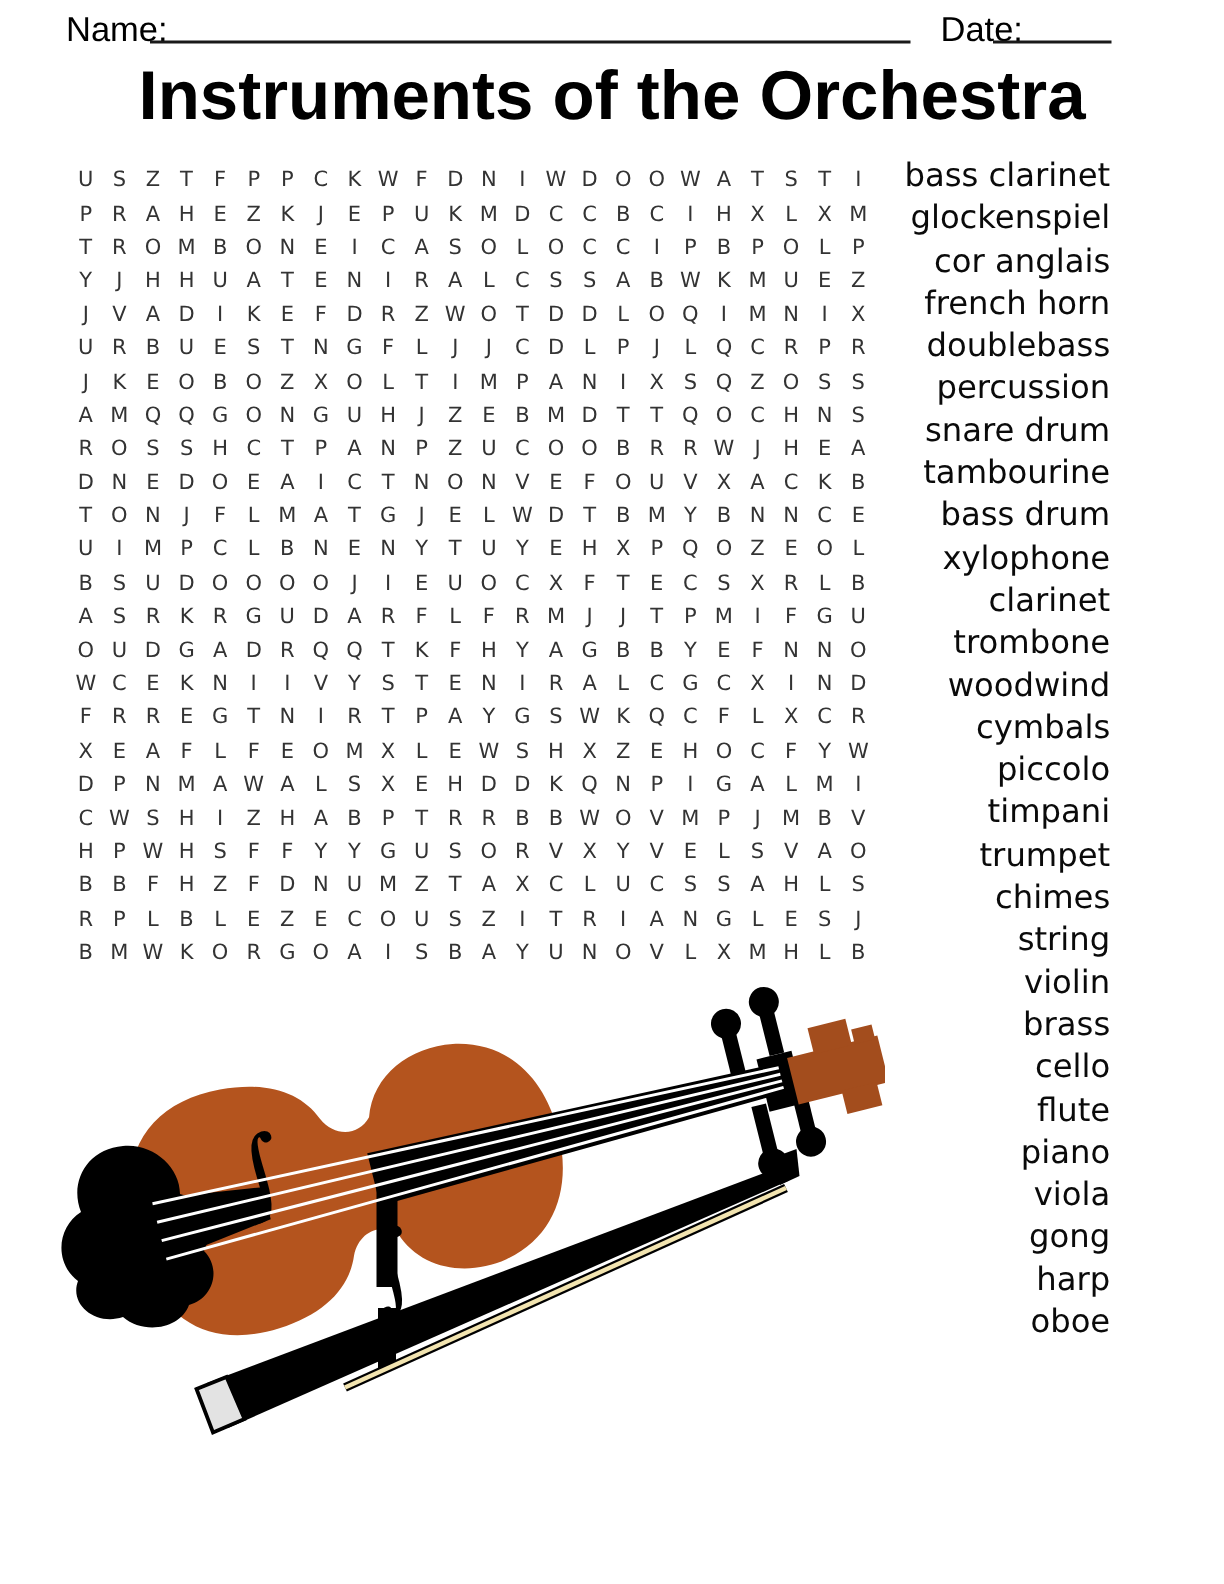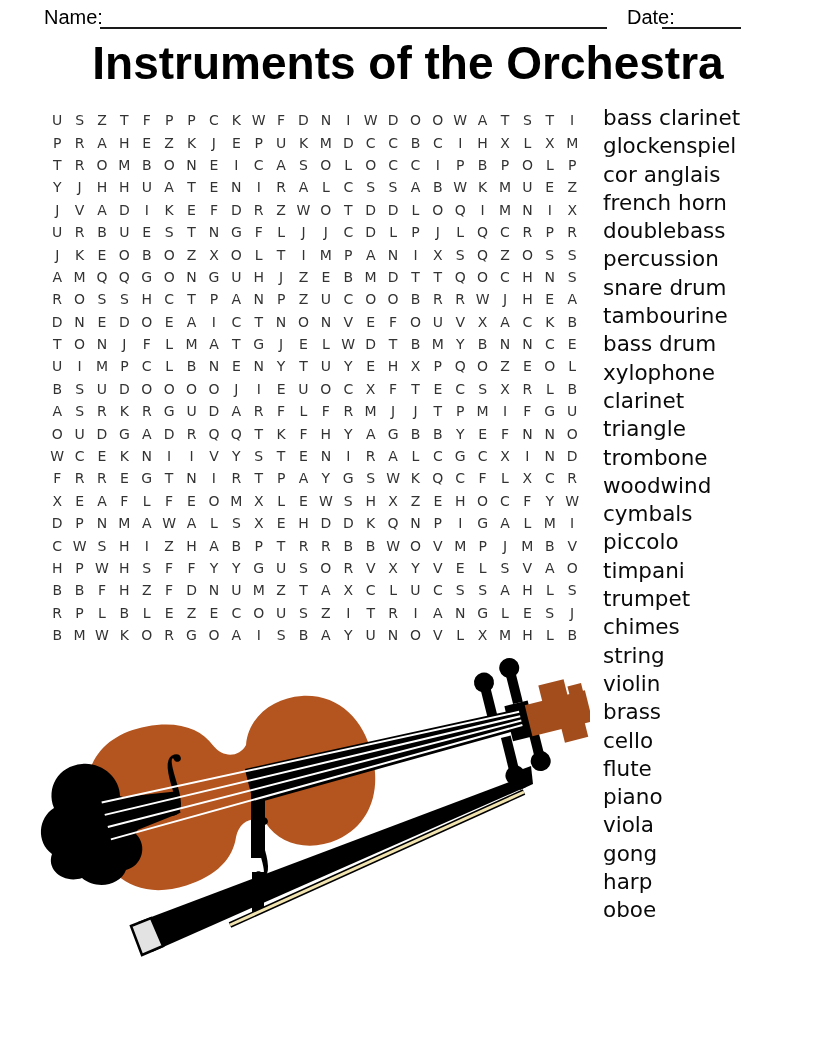--- a/index.html
+++ b/index.html
@@ -1,21 +1,21 @@
 <!DOCTYPE html>
 <html><head>
 <meta charset="utf-8">
 <style>
   html,body { margin:0; padding:0; background:#ffffff; }
   .page {
     position:relative; width:816px; height:1056px; background:#fff;
     font-family:"Liberation Sans", sans-serif; overflow:hidden;
   }
   
-  .hdr-label { position:absolute; font-size:20px; color:#000; top:6px; }
+  .hdr-label { position:absolute; font-size:23px; color:#000; top:6px; }
   #name-label { left:44px; }
   #date-label { left:627px; }
   .blank-line { position:absolute; top:9px; height:18px; border-bottom:2px solid #1a1a1a; }
   #name-line { left:100px; width:507px; }
   #date-line { left:662px; width:79px; }
   
   .title {
     position:absolute; top:36px; left:0; width:100%;
     text-align:center; font-size:46px; font-weight:700; color:#000;
     font-family:"Liberation Sans", sans-serif; letter-spacing:0px; margin:0;
@@ -27,21 +27,21 @@
   }
   .cell {
     display:flex; align-items:center; justify-content:center;
     font-family:"DejaVu Sans", sans-serif; font-size:14px; color:#333;
   }
   
   .words {
     position:absolute; left:603px; top:104px; margin:0; padding:0; list-style:none;
     font-family:"DejaVu Sans", sans-serif; font-size:21.5px; color:#0a0a0a;
   }
-  .words li { line-height:28.3px; white-space:nowrap; }
+  .words li { line-height:28.3px; white-space:nowrap;text-align:right; }
   
   .violin-svg { position:absolute; left:30px; top:640px; width:560px; height:330px; }
 </style>
 </head>
 <body>
 
 <div class="page">
 
   <span class="hdr-label" id="name-label">Name:</span>
   <div class="blank-line" id="name-line"></div>
@@ -634,21 +634,20 @@
       <li>glockenspiel</li>
       <li>cor anglais</li>
       <li>french horn</li>
       <li>doublebass</li>
       <li>percussion</li>
       <li>snare drum</li>
       <li>tambourine</li>
       <li>bass drum</li>
       <li>xylophone</li>
       <li>clarinet</li>
-      <li>triangle</li>
       <li>trombone</li>
       <li>woodwind</li>
       <li>cymbals</li>
       <li>piccolo</li>
       <li>timpani</li>
       <li>trumpet</li>
       <li>chimes</li>
       <li>string</li>
       <li>violin</li>
       <li>brass</li>

